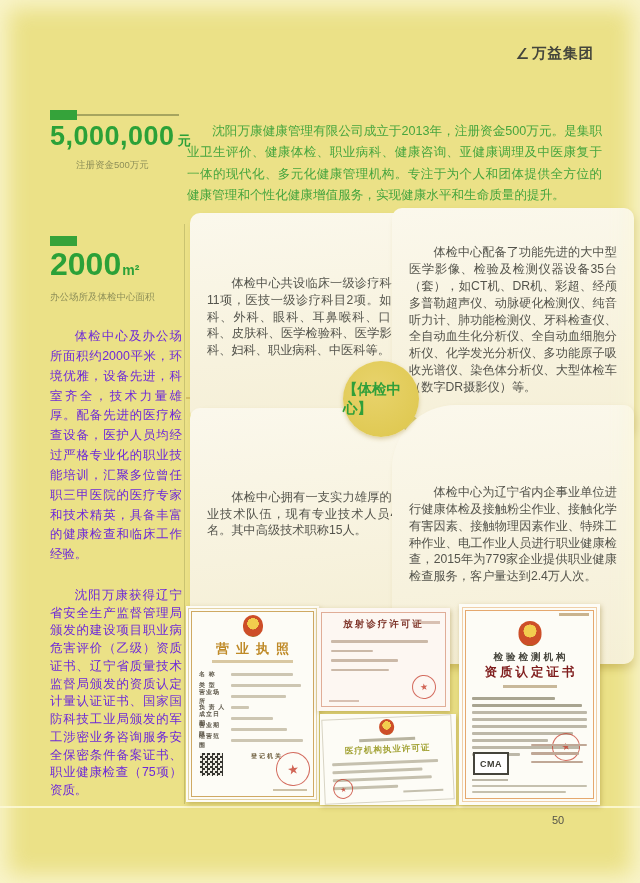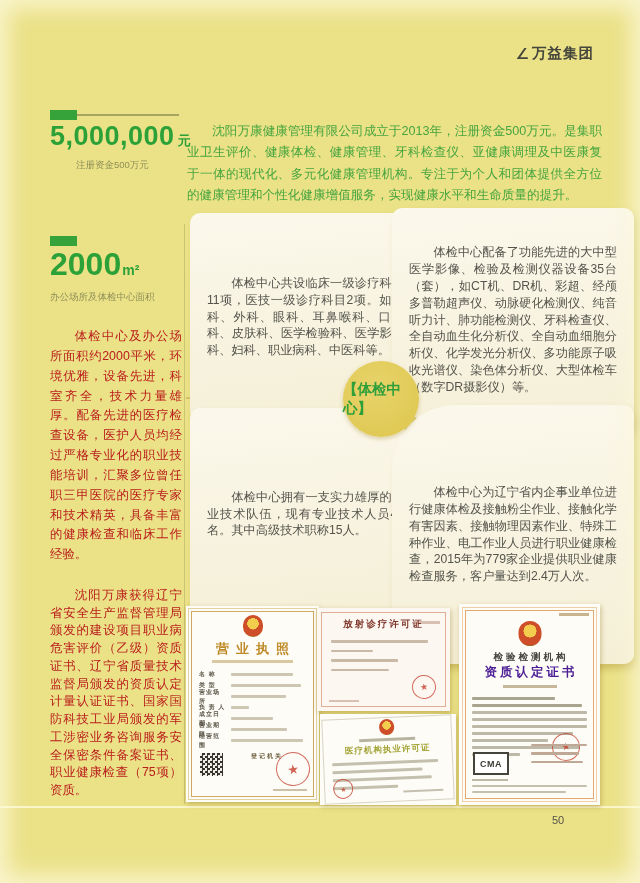--- a/index.html
+++ b/index.html
@@ -26,21 +26,21 @@
 
   .stat-value { position:absolute; left:50px; color:#2ba138; font-weight:bold; line-height:1; }
   #stat1-value { top:123px; font-size:27px; letter-spacing:.5px;text-align:center; }
   #stat2-value { top:248px; font-size:32px; }
   .stat-value .unit { font-size:13px; margin-left:3px; font-weight:bold; }
   #stat2-value .unit { font-size:14px; margin-left:1px; }
   .stat-caption { position:absolute; left:50px; font-size:9.5px; color:#8e8f58; }
   #stat1-caption { top:159px;margin-left:26px; }
   #stat2-caption { top:291px; }
 
-  .side-para { position:absolute; left:50px; width:132px; color:#b91c1c;
+  .side-para { position:absolute; left:50px; width:132px; color:#6d28d9;
     text-align:justify; text-indent:2em; margin:0; }
   #side-para1 { top:327px; font-size:12.4px; line-height:1.6; }
   #side-para2 { top:587px; font-size:12.4px; line-height:1.43; }
 
   .divider-v { position:absolute; left:184px; top:224px; height:580px; width:1px;
     background:rgba(150,148,80,.38); }
 
   .intro { position:absolute; left:187px; top:121px; width:415px; font-size:12.6px;
     line-height:1.7; color:#46a53e; text-align:justify; text-indent:2em; margin:0; }
 
@@ -116,21 +116,21 @@
   .med-seal::after { font-size:7px; }
   .med-foot-bar { position:absolute; right:14px; bottom:12px; width:40px; height:2.5px; background:#c5c0ae; }
 
   #cert-cma { left:459px; top:604px; width:141px; height:201px; }
   #cert-cma .frame { inset:6px; border-color:#e5a86e; outline:1px solid #f0cfa8; outline-offset:2px; }
   .cma-num-bar { position:absolute; top:9px; right:11px; width:30px; height:2.5px; background:#c9b38e; }
   .cma-emblem { position:absolute; top:17px; left:50%; transform:translateX(-50%); width:23px; height:25px; }
   .cma-title1 { position:absolute; top:47px; left:0; width:100%; text-align:center; font-size:9.5px;
     font-weight:bold; color:#43423a; letter-spacing:3px; text-indent:3px; }
   .cma-title2 { position:absolute; top:60px; left:0; width:100%; text-align:center; font-size:12.5px;
-    font-weight:bold; color:#4c1d95; letter-spacing:3px; text-indent:3px; }
+    font-weight:bold; color:#7f1d1d; letter-spacing:3px; text-indent:3px; }
   .cma-sub-bar { position:absolute; top:81px; left:50%; transform:translateX(-50%); width:54px; height:2.5px; background:#c8b89a; }
   .cma-body { position:absolute; top:93px; left:13px; right:13px; }
   .cma-body .bar { height:2.5px; margin-bottom:4.5px; background:#bdb8a8; }
   .cma-body .dark { background:#a8a490; }
   .cma-logo { position:absolute; left:14px; bottom:30px; width:32px; height:19px; border:2px solid #45443c;
     display:flex; align-items:center; justify-content:center; font-weight:bold; font-size:9px;
     color:#3c3b33; letter-spacing:.5px; background:#fff; }
   .cma-logo-bar { position:absolute; left:13px; bottom:24px; width:36px; height:2px; background:#bdb8a8; }
   .cma-right-bars { position:absolute; right:13px; bottom:36px; width:56px; }
   .cma-right-bars .bar { height:2.5px; margin-bottom:6px; background:#c0a896; }
@@ -168,21 +168,21 @@
   <div class="stat-value" id="stat2-value">
     <span>2000</span><span class="unit">m²</span>
   </div>
   <div class="stat-caption" id="stat2-caption">办公场所及体检中心面积</div>
 
   <p class="side-para" id="side-para1">体检中心及办公场所面积约2000平米，环境优雅，设备先进，科室齐全，技术力量雄厚。配备先进的医疗检查设备，医护人员均经过严格专业化的职业技能培训，汇聚多位曾任职三甲医院的医疗专家和技术精英，具备丰富的健康检查和临床工作经验。</p>
   <p class="side-para" id="side-para2">沈阳万康获得辽宁省安全生产监督管理局颁发的建设项目职业病危害评价（乙级）资质证书、辽宁省质量技术监督局颁发的资质认定计量认证证书、国家国防科技工业局颁发的军工涉密业务咨询服务安全保密条件备案证书、职业健康检查（75项）资质。</p>
 
   <div class="divider-v"></div>
 
-  <p class="intro">沈阳万康健康管理有限公司成立于2013年，注册资金500万元。是集职业卫生评价、健康体检、健康管理、牙科检查仪、亚健康调理及中医康复于一体的现代化、多元化健康管理机构。专注于为个人和团体提供全方位的健康管理和个性化健康增值服务，实现健康水平和生命质量的提升。</p>
+  <p class="intro">沈阳万康健康管理有限公司成立于2013年，注册资金500万元。是集职业卫生评价、健康体检、职业病科、健康咨询、亚健康调理及中医康复于一体的现代化、多元化健康管理机构。专注于为个人和团体提供全方位的健康管理和个性化健康增值服务，实现健康水平和生命质量的提升。</p>
 
   <div class="mid-line"></div>
 
   <div class="card" id="card-tl">
     <p>体检中心共设临床一级诊疗科目11项，医技一级诊疗科目2项。如内科、外科、眼科、耳鼻喉科、口腔科、皮肤科、医学检验科、医学影像科、妇科、职业病科、中医科等。</p>
   </div>
   <div class="card" id="card-tr">
     <p>体检中心配备了功能先进的大中型医学影像、检验及检测仪器设备35台（套），如CT机、DR机、彩超、经颅多普勒超声仪、动脉硬化检测仪、纯音听力计、肺功能检测仪、牙科检查仪、全自动血生化分析仪、全自动血细胞分析仪、化学发光分析仪、多功能原子吸收光谱仪、染色体分析仪、大型体检车（数字DR摄影仪）等。</p>
   </div>
   <div class="card" id="card-bl">

